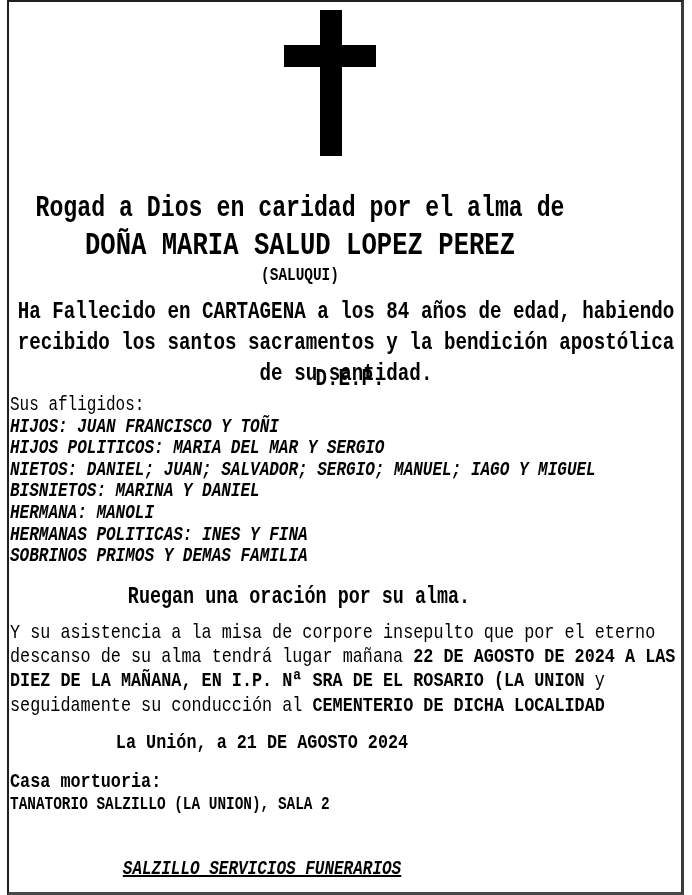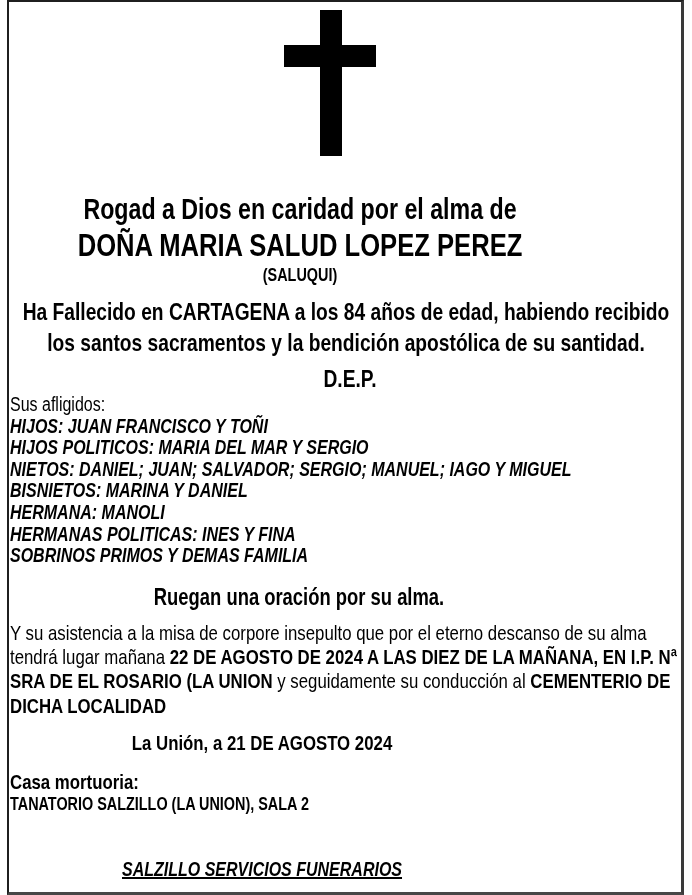--- a/index.html
+++ b/index.html
@@ -2,21 +2,21 @@
 <html><head>
 <meta charset="utf-8">
 <style>
   html, body { margin: 0; padding: 0; background: #ffffff; }
   .page {
     position: relative;
     width: 692px;
     height: 895px;
     background: #ffffff;
     overflow: hidden;
-    font-family: Liberation Sans, sans-serif;
+    font-family: Liberation Mono, monospace;
     color: #000000;
   }
   .frame {
     position: absolute;
     top: 0; left: 7px; right: 8px; bottom: 0;
     border-top: 2px solid #1f1f1f;
     border-left: 2px solid #1f1f1f;
     border-right: 3px solid #3a3a3a;
     border-bottom: 3px solid #474747;
     pointer-events: none;

